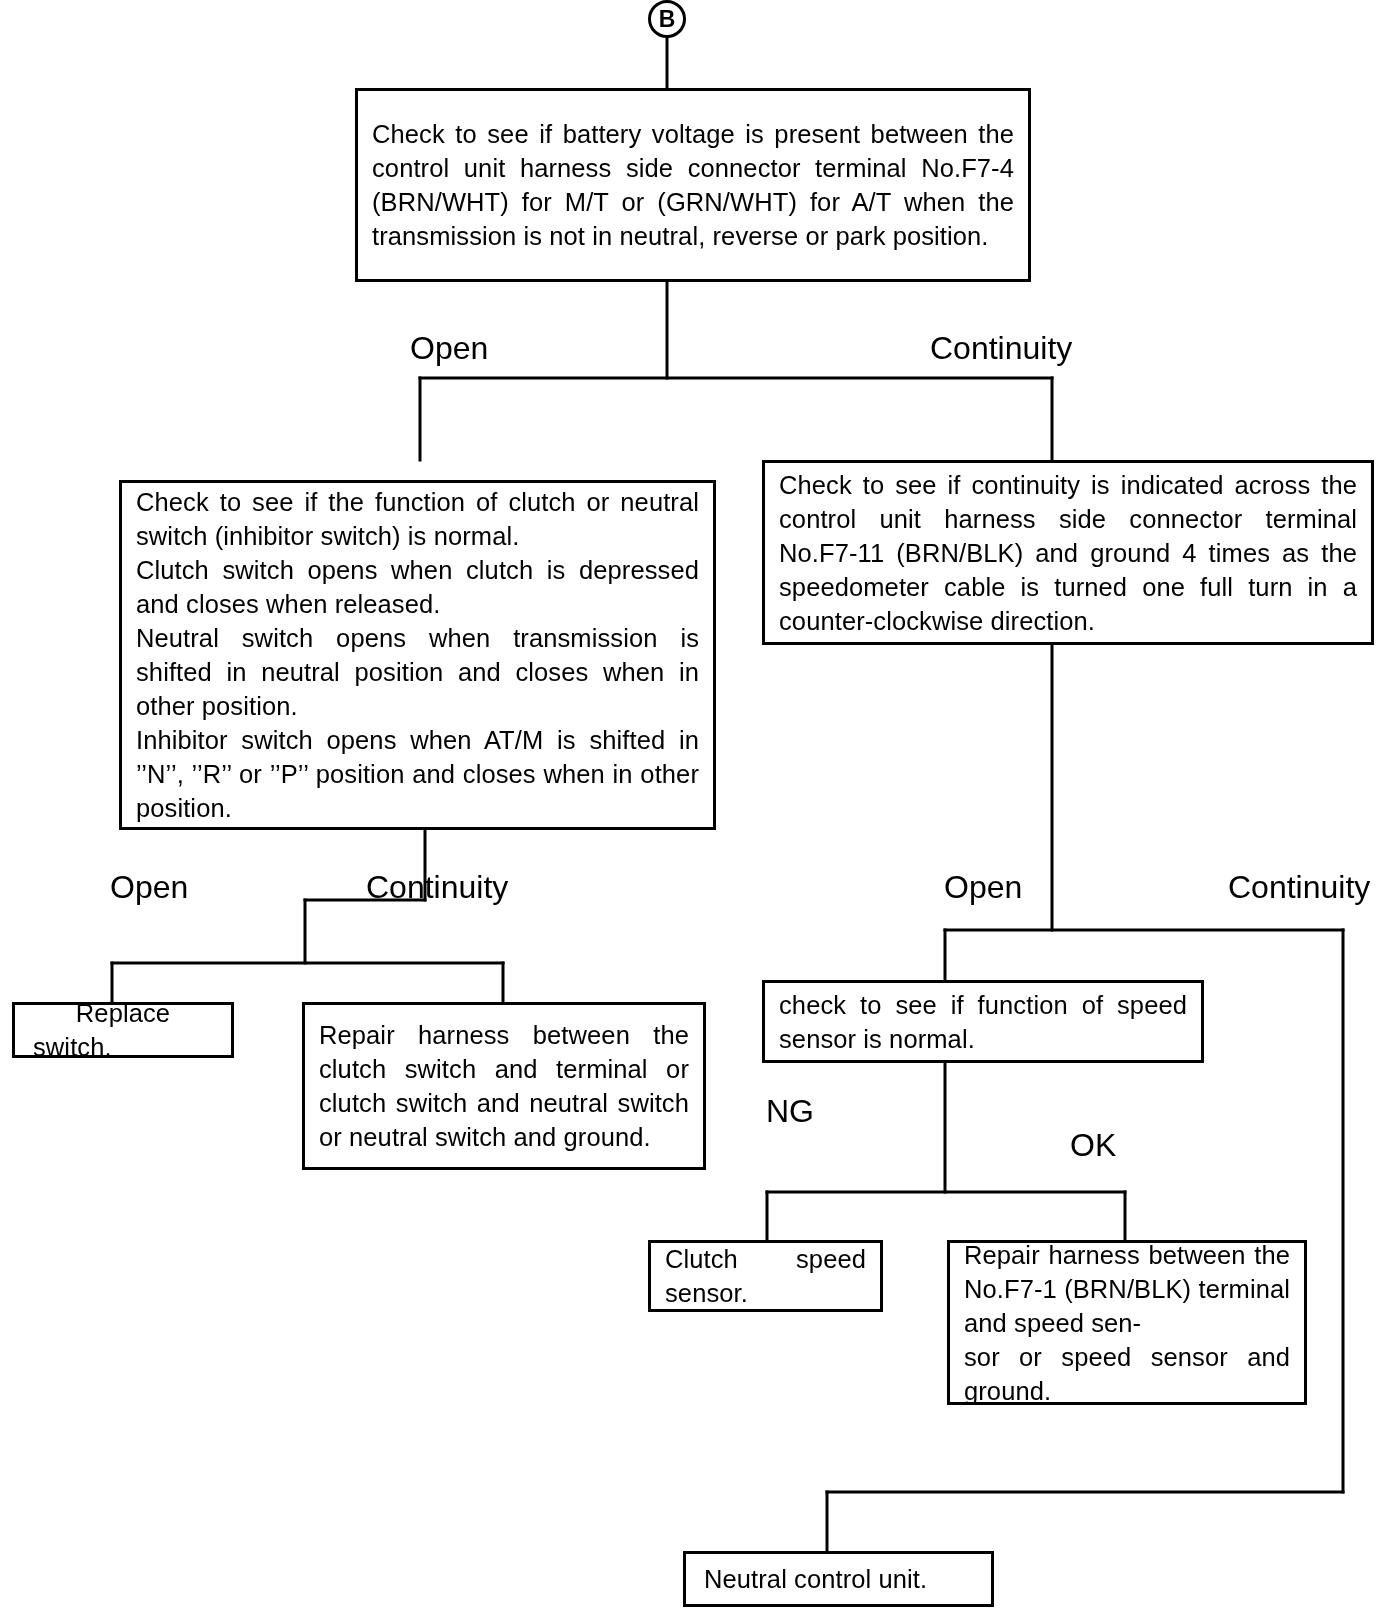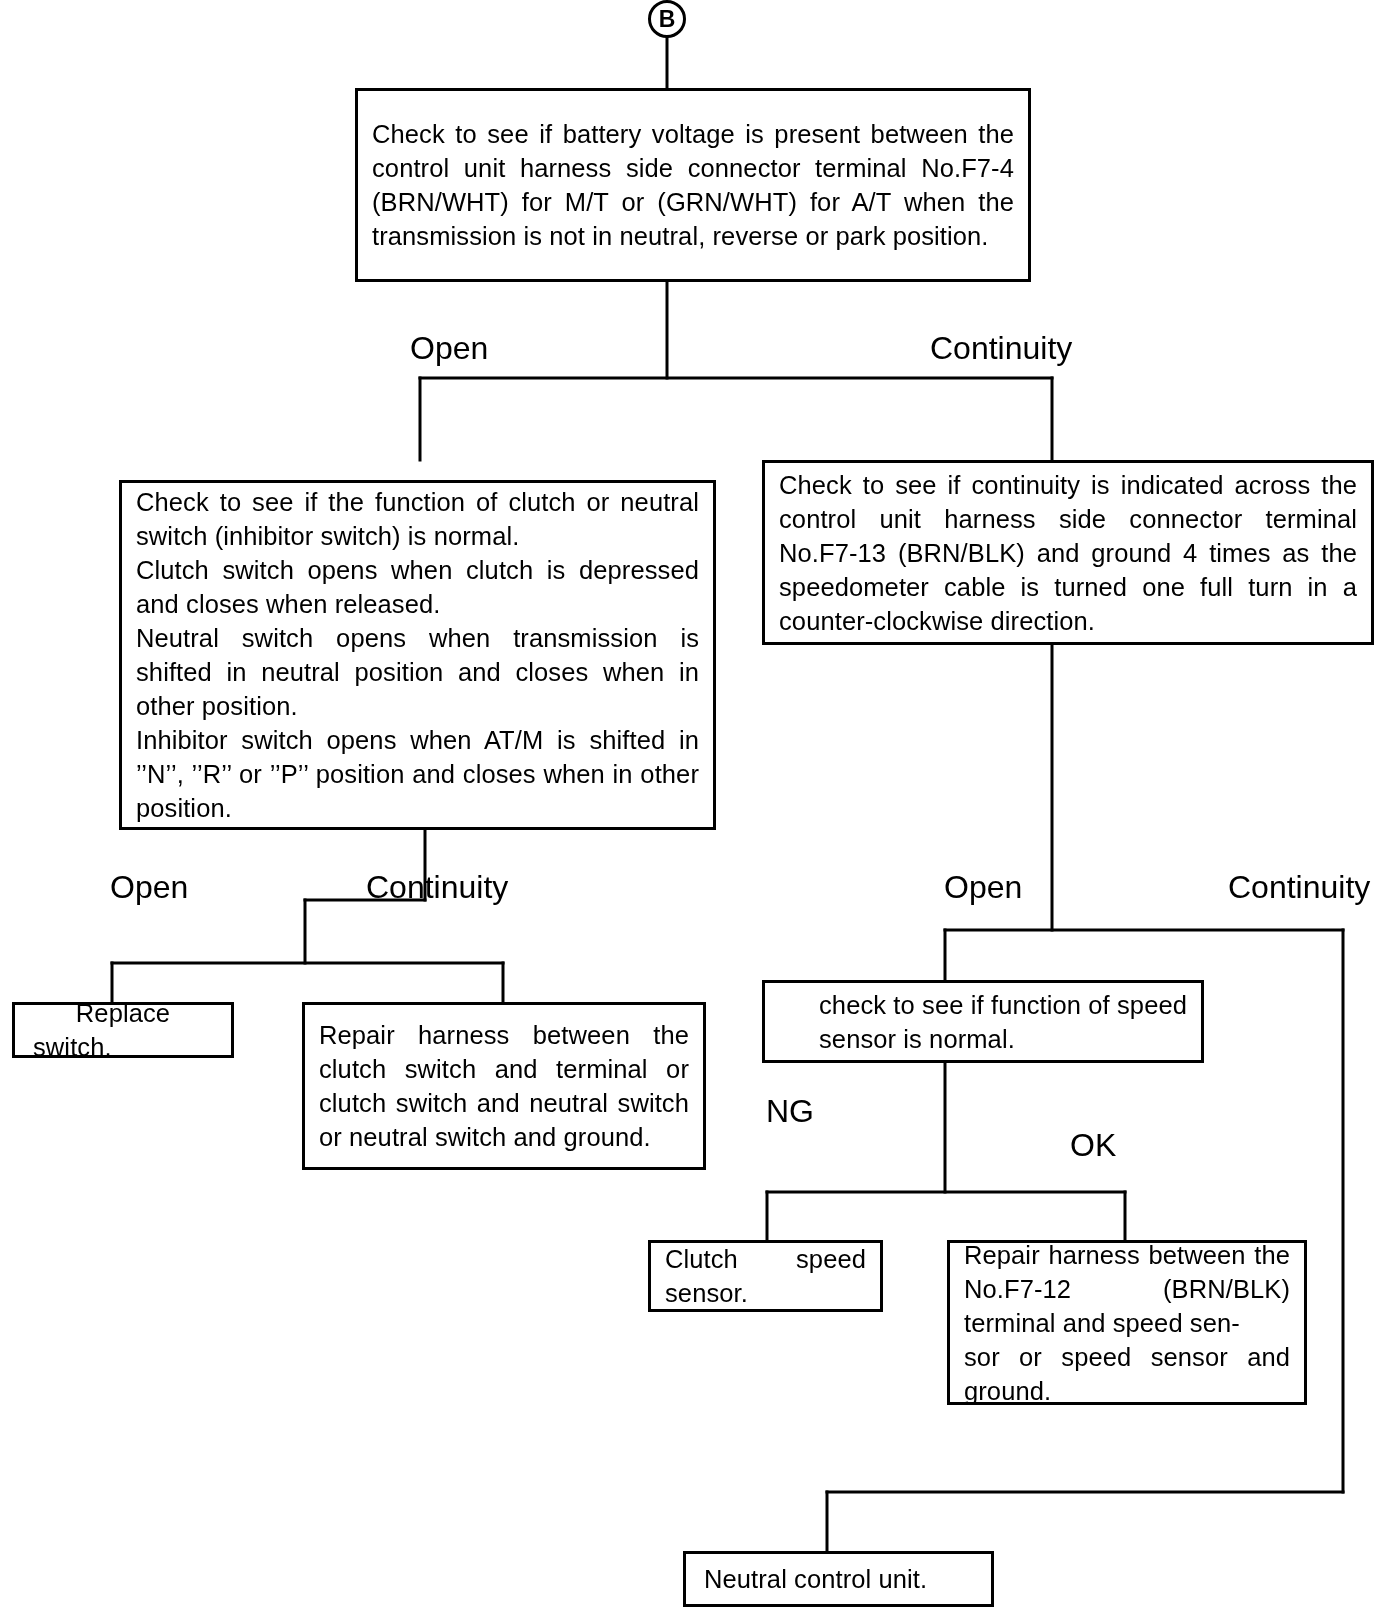--- a/index.html
+++ b/index.html
@@ -122,21 +122,21 @@
   </div>
 
   <div class="node" style="left:119px; top:460px; width:597px; height:350px;margin-top:20px;">
     <span class="txt">Check to see if the function of clutch or neutral switch (inhibitor switch) is normal.
 Clutch switch opens when clutch is depressed and closes when released.
 Neutral switch opens when transmission is shifted in neutral position and closes when in other position.
 Inhibitor switch opens when AT/M is shifted in ’’N’’, ’’R’’ or ’’P’’ position and closes when in other position.</span>
   </div>
 
   <div class="node" style="left:762px; top:460px; width:612px; height:185px;">
-    <span class="txt">Check to see if continuity is indicated across the control unit harness side connector terminal No.F7-13 (BRN/BLK) and ground 4 times as the speedometer cable is turned one full turn in a counter-clockwise direction.</span>
+    <span class="txt">Check to see if continuity is indicated across the control unit harness side connector terminal No.F7-11 (BRN/BLK) and ground 4 times as the speedometer cable is turned one full turn in a counter-clockwise direction.</span>
   </div>
 
   <div class="edge-label" style="left:110px; top:873px;">
     <span>Open</span>
   </div>
 
   <div class="edge-label" style="left:366px; top:873px;">
     <span>Continuity</span>
   </div>
 
@@ -149,38 +149,38 @@
   </div>
 
   <div class="node tight" style="left:12px; top:1002px; width:222px; height:56px;">
     <span class="txt">Replace switch.</span>
   </div>
 
   <div class="node" style="left:302px; top:1002px; width:404px; height:168px;">
     <span class="txt">Repair harness between the clutch switch and terminal or clutch switch and neutral switch or neutral switch and ground.</span>
   </div>
 
-  <div class="node" style="left:762px; top:980px; width:442px; height:83px;padding-left:40px;">
+  <div class="node" style="left:762px; top:980px; width:442px; height:83px;">
     <span class="txt">check to see if function of speed sensor is normal.</span>
   </div>
 
   <div class="edge-label" style="left:766px; top:1097px;">
     <span>NG</span>
   </div>
 
   <div class="edge-label" style="left:1070px; top:1097px;margin-top:34px;">
     <span>OK</span>
   </div>
 
   <div class="node" style="left:648px; top:1240px; width:235px; height:72px;">
     <span class="txt">Clutch speed sensor.</span>
   </div>
 
   <div class="node" style="left:947px; top:1240px; width:360px; height:165px;">
-    <span class="txt">Repair harness between the No.F7-12 (BRN/BLK) terminal and speed sen-
+    <span class="txt">Repair harness between the No.F7-1 (BRN/BLK) terminal and speed sen-
 sor or speed sensor and ground.</span>
   </div>
 
   <div class="node tight" style="left:683px; top:1551px; width:311px; height:56px;">
     <span class="txt">Neutral control unit.</span>
   </div>
 
 </div>
 
 </body></html>

